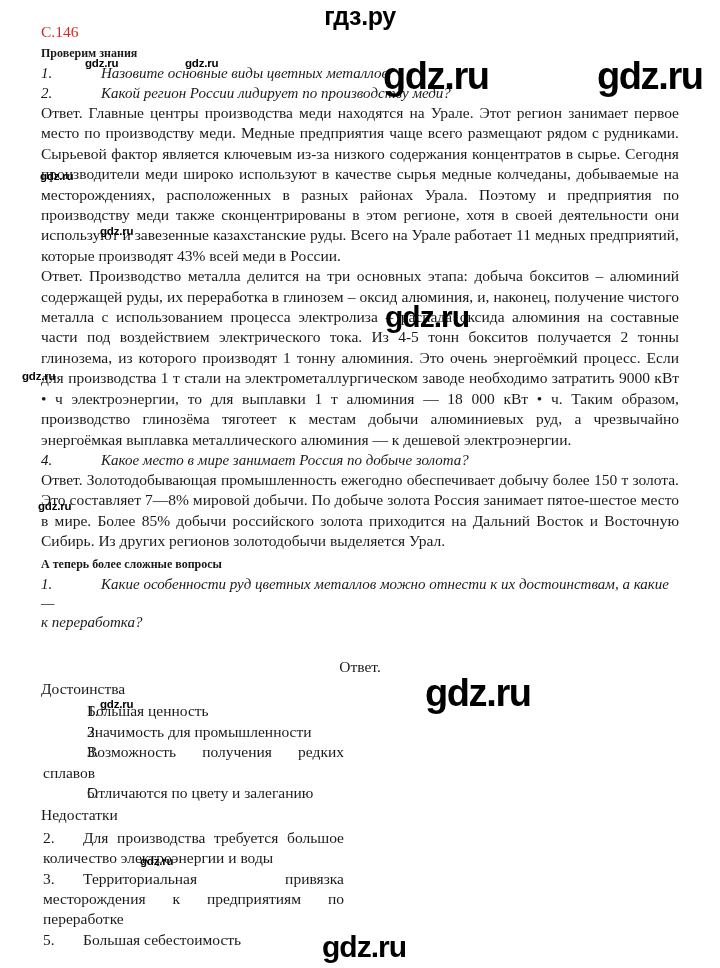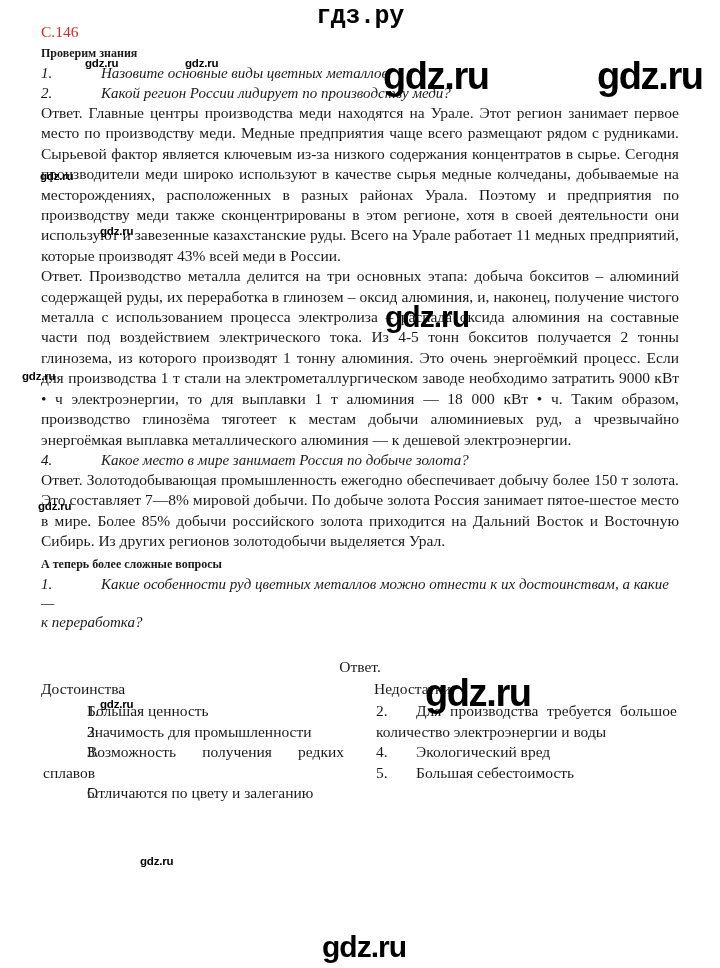--- a/index.html
+++ b/index.html
@@ -17,21 +17,21 @@
     color: #1a1a1a;
   }
 
   
   .site-logo {
     position: absolute;
     top: 2px;
     left: 0;
     width: 720px;
     text-align: center;
-    font-family: Liberation Mono, monospace;
+    font-family: Liberation Sans, sans-serif;
     font-weight: bold;
     font-size: 25px;
     letter-spacing: -0.4px;
     color: #000000;
     z-index: 5;
   }
 
   
   .wm {
     position: absolute;
@@ -88,20 +88,21 @@
     text-justify: inter-word;
     margin-top: 0px;
   }
   .para.noj { text-align: center; margin-top: 25px; }
 
   
   .cols {
     display: flex;
     width: 638px;
     margin-top: 2px;
+    flex-direction: column;
   }
   .col {
     width: 305px;
     font-size: 15.5px;
     line-height: 20.4px;
   }
   .col.left  { margin-right: 28px; }
   .col-head { margin-bottom: 1px; }
   .col ol {
     margin: 2px;
@@ -190,20 +191,20 @@
             <li><span class="n">1.</span><span class="body">Большая ценность</span></li>
             <li><span class="n">2.</span><span class="body">Значимость для промышленности</span></li>
             <li><span class="n">3.</span><span class="body">Возможность получения редких сплавов</span></li>
             <li><span class="n">5.</span><span class="body">Отличаются по цвету и залеганию</span></li>
           </ol>
       </div>
       <div class="col right">
         <div class="col-head">Недостатки</div>
         <ol id="cons-list">
             <li><span class="n">2.</span><span class="body">Для производства требуется большое количество электроэнергии и воды</span></li>
-            <li><span class="n">4.</span><span class="body">Экологический вред</span></li>
+            <li><span class="n">3.</span><span class="body">Территориальная привязка месторождения к предприятиям по переработке</span></li>
             <li><span class="n">5.</span><span class="body">Большая себестоимость</span></li>
           </ol>
       </div>
     </div>
 
   </div>
 </div>
 
 </body></html>

